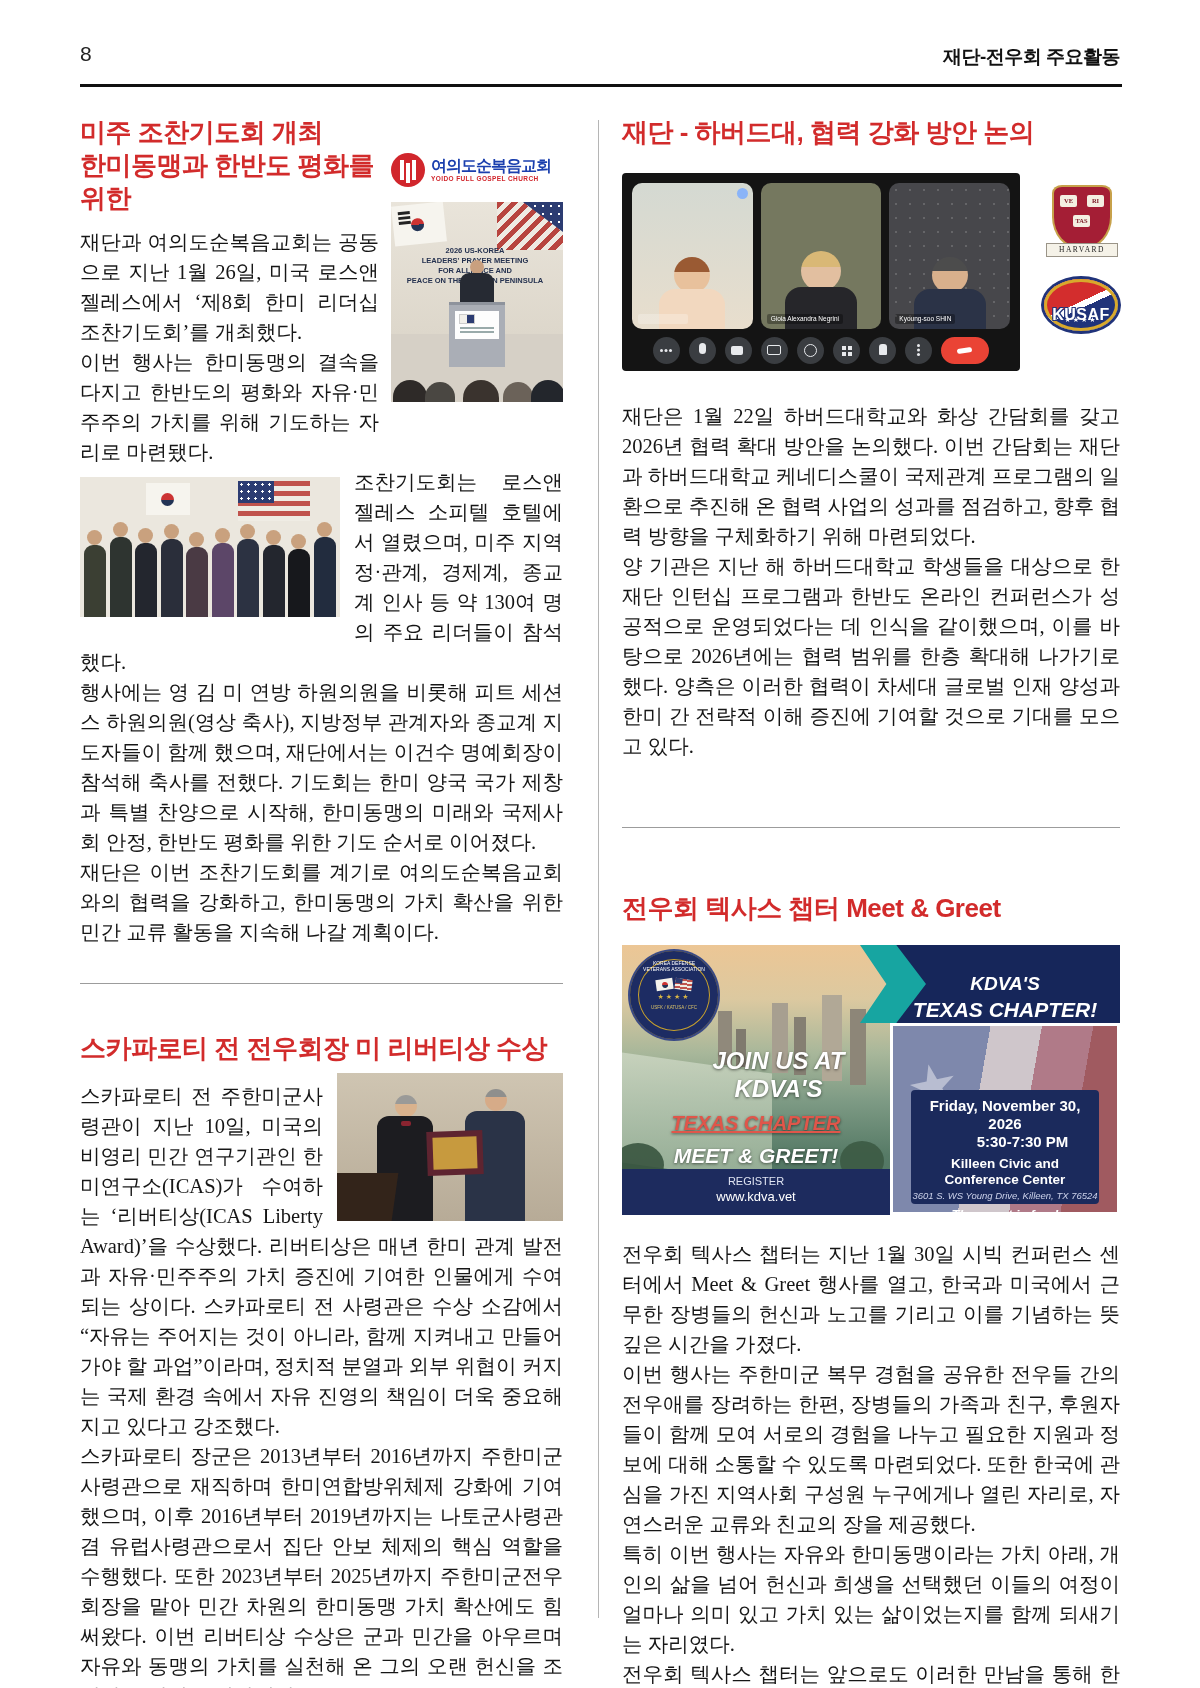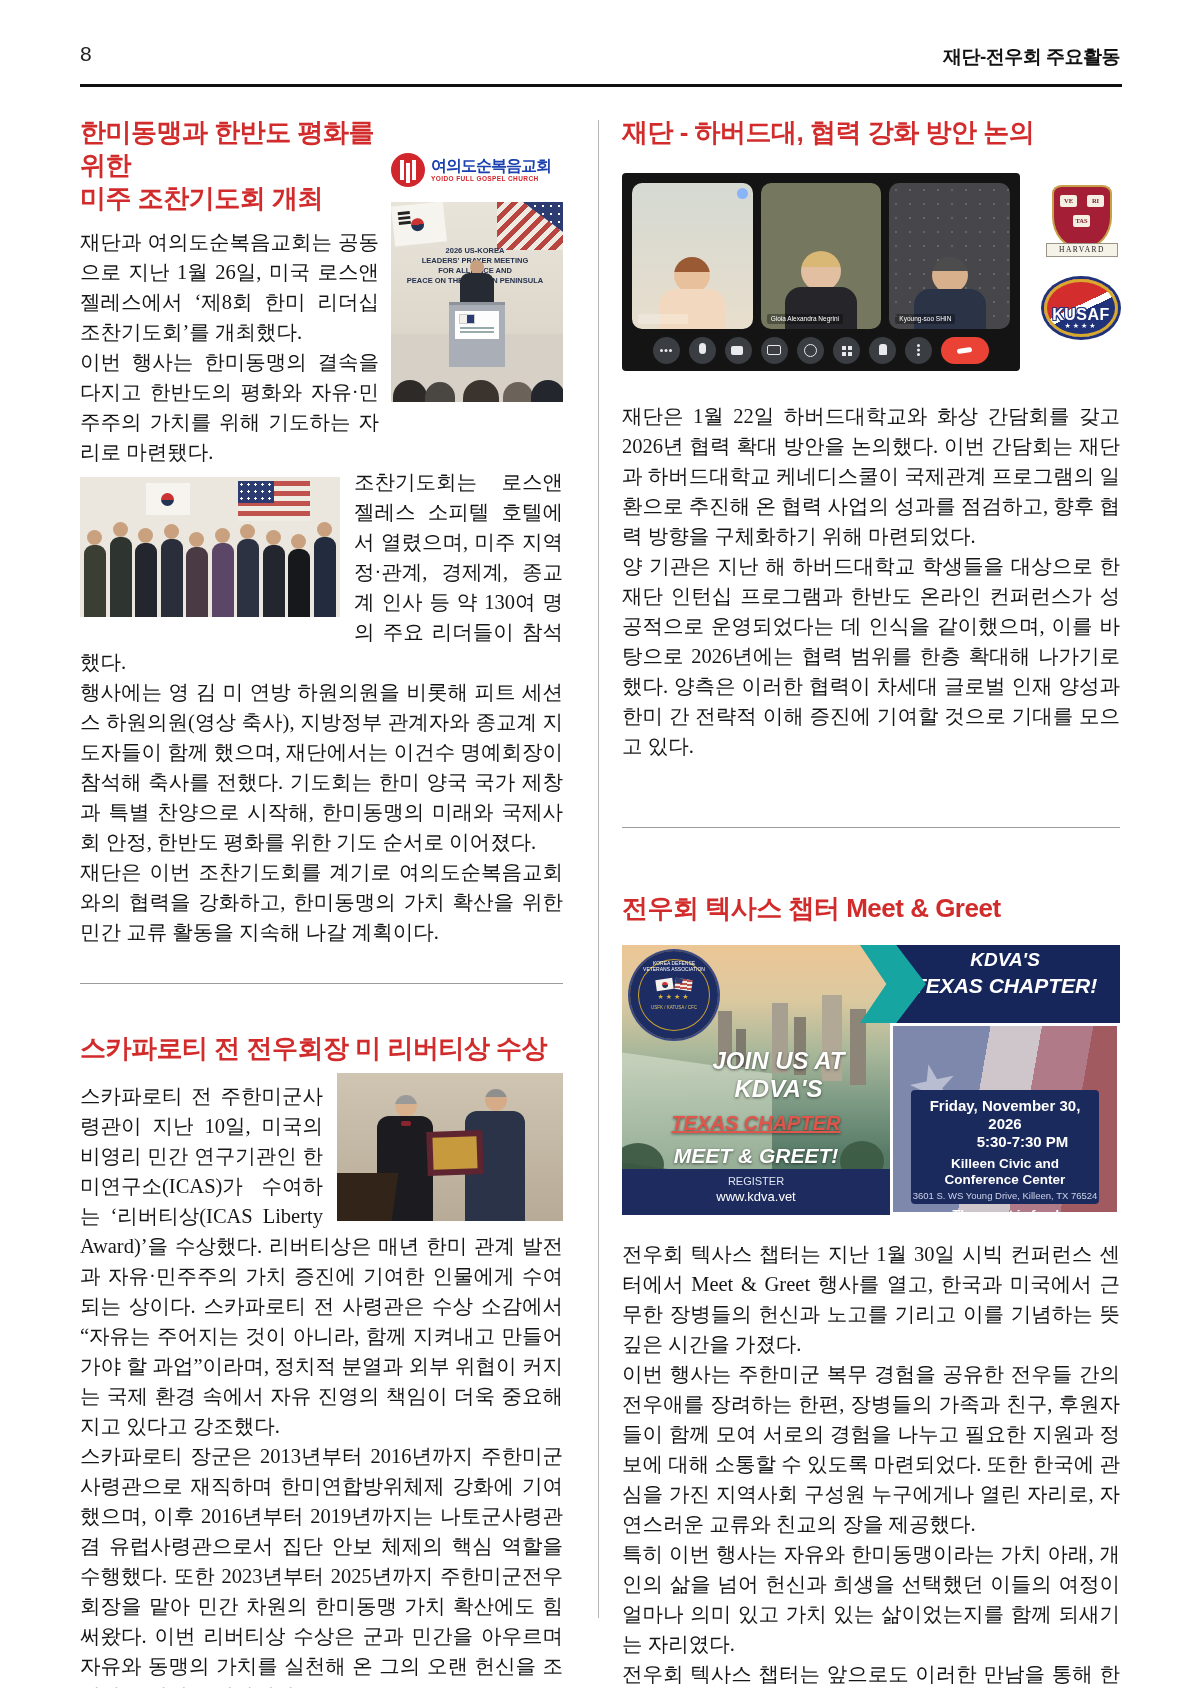--- a/index.html
+++ b/index.html
@@ -121,21 +121,21 @@
   .end-call::before{content:"";position:absolute;width:15px;height:5px;background:#fff;border-radius:3px;top:11px;left:16px;transform:rotate(-8deg);}
   
   .harvard{position:absolute;right:0;top:14px;width:76px;text-align:center;}
   .hv-shield{width:56px;height:60px;margin:0 auto;background:#a41e35;border-radius:8px 8px 26px 26px/6px 6px 30px 30px;
         position:relative;box-shadow:0 0 0 2px #c7a14a;}
   .hv-book{position:absolute;width:17px;height:12px;background:#f4efe2;border-radius:2px;
         font-family:"Liberation Serif","DejaVu Serif",serif;font-size:6.5px;font-weight:700;color:#7a1624;line-height:12px;text-align:center;}
   .hv-ve{left:6px;top:8px;} .hv-ri{right:6px;top:8px;} .hv-tas{left:19px;top:28px;}
   .hv-banner{margin:-4px auto 0;width:70px;height:12px;background:#f5f2e8;border:1px solid #9a9488;position:relative;
         font-family:"Liberation Serif","DejaVu Serif",serif;font-size:7.5px;letter-spacing:1.5px;color:#222;line-height:12px;}
-  .kusaf{position:absolute;right:2px;top:106px;width:74px;height:58px;border-radius:50%;
+  .kusaf{position:absolute;right:2px;top:106px;width:74px;height:52px;border-radius:50%;
         background:linear-gradient(155deg,#d32d2d 0 46%,#ffffff 46% 54%,#20337a 54%);
         box-shadow:0 0 0 3px #20337a,inset 0 0 0 3px #d8a92c;position:absolute;}
   .kusaf-txt{position:absolute;left:0;right:0;top:27px;text-align:center;font-family:"Liberation Sans","DejaVu Sans",sans-serif;
         font-weight:800;font-size:16px;color:#fff;letter-spacing:.5px;
         text-shadow:1px 1px 0 #20337a,-1px 1px 0 #20337a,1px -1px 0 #20337a,-1px -1px 0 #20337a;}
   .kusaf-stars{position:absolute;left:0;right:0;bottom:7px;text-align:center;font-size:7px;color:#fff;letter-spacing:2px;}
   .kusaf-stars::before{content:"\2605 \2605 \2605 \2605";}
   
   .flyer{position:relative;margin-top:20px;width:498px;height:270px;overflow:hidden;font-family:"Liberation Sans","DejaVu Sans",sans-serif;}
   .fl-left{position:absolute;left:0;top:0;width:268px;height:270px;
@@ -164,30 +164,30 @@
   .kdva-fl::before{content:"";position:absolute;left:6px;top:3px;width:6px;height:6px;border-radius:50%;background:linear-gradient(180deg,#c33 50%,#235 50%);}
   .kdva-fl.us{transform:rotate(8deg);background:repeating-linear-gradient(180deg,#c0534d 0 2px,#efece4 2px 4px);}
   .kdva-fl.us::before{border-radius:0;left:0;top:0;width:7px;height:5px;background:#2c3c72;}
   .kdva-stars{color:#d8b545;font-size:7px;letter-spacing:2px;margin-top:3px;}
   .kdva-stars::before{content:"\2605\2605\2605\2605";}
   .kdva-t2{font-size:4.5px;color:#d8c06a;margin-top:4px;}
   .fl-chev{position:absolute;left:238px;top:0;width:66px;height:78px;background:#17a5a1;z-index:3;
         clip-path:polygon(0 0,55% 0,100% 50%,55% 100%,0 100%,40% 50%);}
   .fl-banner{position:absolute;left:268px;right:0;top:0;height:78px;background:#16265a;z-index:2;
         text-align:center;color:#fff;font-style:italic;font-weight:800;}
-  .fl-ban1{font-size:19px;margin-top:4px;} .fl-ban2{font-size:21px;margin-top:3px;}
+  .fl-ban1{font-size:19px;margin-top:28px;} .fl-ban2{font-size:21px;margin-top:3px;}
   .fl-right{position:absolute;left:268px;right:0;top:78px;bottom:0;border:3px solid #fff;box-sizing:border-box;
         background:linear-gradient(100deg,#7e88ac 0 38%,#cfc6cb 38% 58%,#b07a88 58% 78%,#a05a60 78%);}
   .fl-right::before{content:"\2605";position:absolute;left:14px;top:26px;font-size:58px;color:rgba(255,255,255,.45);transform:rotate(-12deg);}
   .fl-box{position:absolute;left:18px;right:18px;top:64px;bottom:8px;background:#1b2a5c;border-radius:4px;
         text-align:center;color:#fff;padding-top:7px;box-sizing:border-box;}
   .fl-date{font-size:15px;font-weight:800;line-height:18px;}
   .fl-time{font-size:15px;font-weight:800;line-height:18px;margin-left:35px;}
   .fl-venue{font-size:13.5px;font-weight:800;line-height:16px;margin-top:5px;padding:0 24px;}
-  .fl-addr{font-size:9.5px;color:#ccd2ea;margin-top:2px;}
+  .fl-addr{font-size:9.5px;font-style:italic;color:#ccd2ea;margin-top:2px;}
   .fl-free{font-size:13px;font-style:italic;font-weight:800;margin-top:6px;}
 </style>
 </head>
 <body>
 
 <div class="page">
 
   <div class="hd-num">8</div>
   <div class="hd-title">재단-전우회 주요활동</div>
   <div class="hd-rule"></div>
@@ -224,22 +224,22 @@
             <div style="left:2px;bottom:-12px;width:34px;height:34px;background:#2e2a28;"></div>
             <div style="left:34px;bottom:-10px;width:30px;height:30px;background:#4a4742;"></div>
             <div style="left:72px;bottom:-14px;width:36px;height:36px;background:#3a332e;"></div>
             <div style="left:112px;bottom:-10px;width:30px;height:30px;background:#6b6259;"></div>
             <div style="left:140px;bottom:-12px;width:34px;height:34px;background:#23262c;"></div>
           </div>
         </div>
       </div>
 
       <h2 class="red">
+        <div>미주 조찬기도회 개최</div>
         <div>한미동맹과 한반도 평화를 위한</div>
-        <div>미주 조찬기도회 개최</div>
       </h2>
 
       <p class="body-txt" style="margin-top:12px;">재단과 여의도순복음교회는 공동으로 지난 1월 26일, 미국 로스앤젤레스에서 ‘제8회 한미 리더십 조찬기도회’를 개최했다.
 이번 행사는 한미동맹의 결속을 다지고 한반도의 평화와 자유·민주주의 가치를 위해 기도하는 자리로 마련됐다.</p>
 
       <div class="gp">
         <div class="gp-kr"></div>
         <div class="gp-us"></div>
         <div class="gp-crowd">
           <div></div>

